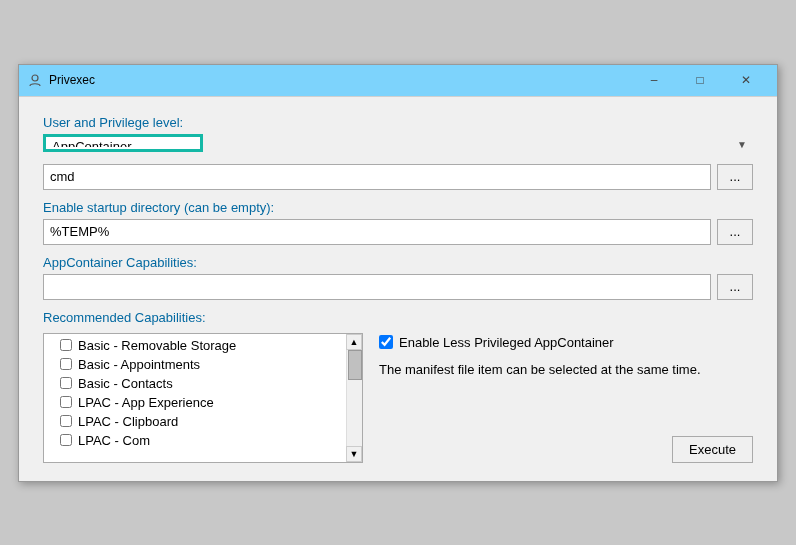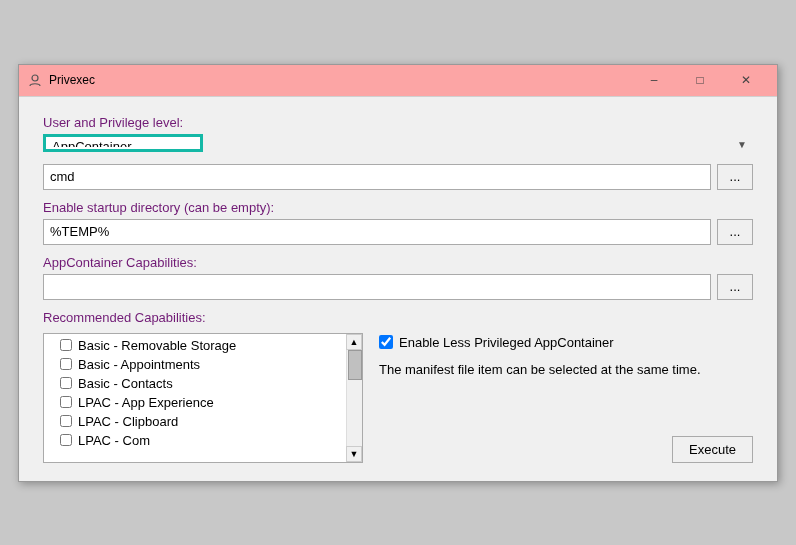--- a/index.html
+++ b/index.html
@@ -15,21 +15,21 @@
     }
     .window {
       width: 760px;
       background: #f0f0f0;
       border: 1px solid #999;
       box-shadow: 2px 2px 8px rgba(0,0,0,0.3);
       display: flex;
       flex-direction: column;
     }
     .title-bar {
-      background: #fca5a5;
+      background: #7dd3fc;
       border-bottom: 1px solid #d0d0d0;
       height: 32px;
       display: flex;
       align-items: center;
       padding: 0 8px;
       user-select: none;
     }
     .title-bar-icon {
       width: 16px;
       height: 16px;
@@ -61,21 +61,21 @@
       justify-content: center;
     }
     .content {
       padding: 18px 24px 18px 24px;
       display: flex;
       flex-direction: column;
       gap: 10px;
     }
     .field-label {
       font-size: 13px;
-      color: #701a75;
+      color: #0369a1;
       margin-bottom: 4px;
     }
     .row-input {
       display: flex;
       align-items: center;
       gap: 6px;
     }
     .select-wrap {
       position: relative;
       display: inline-block;

